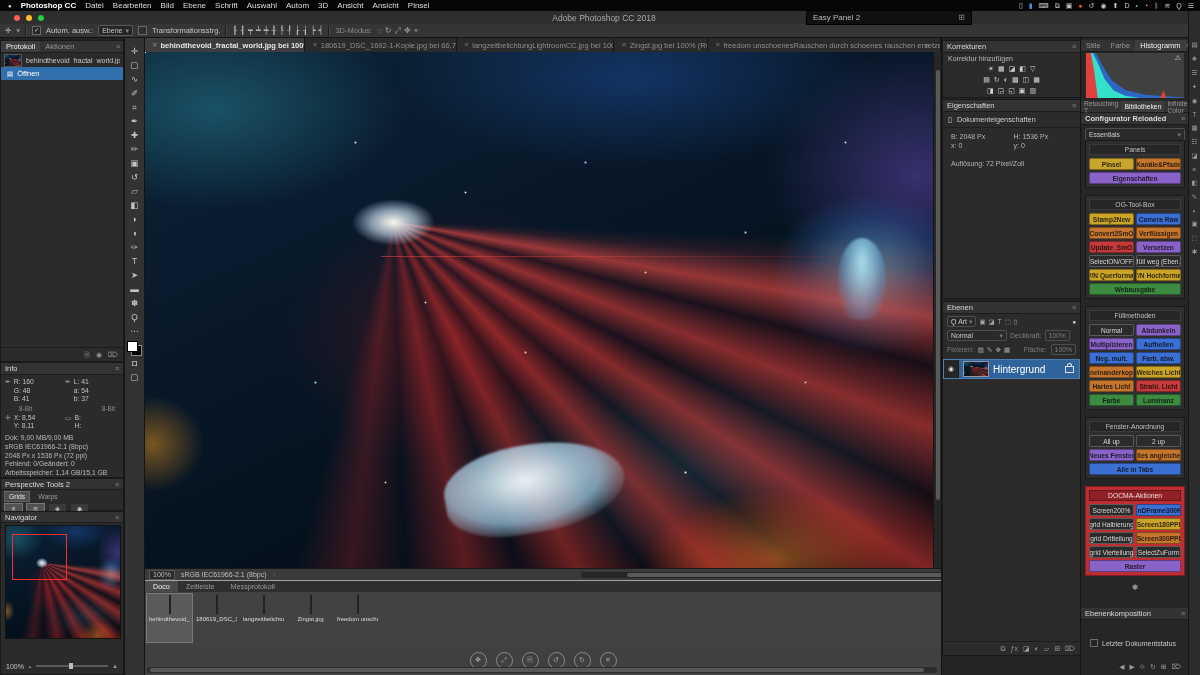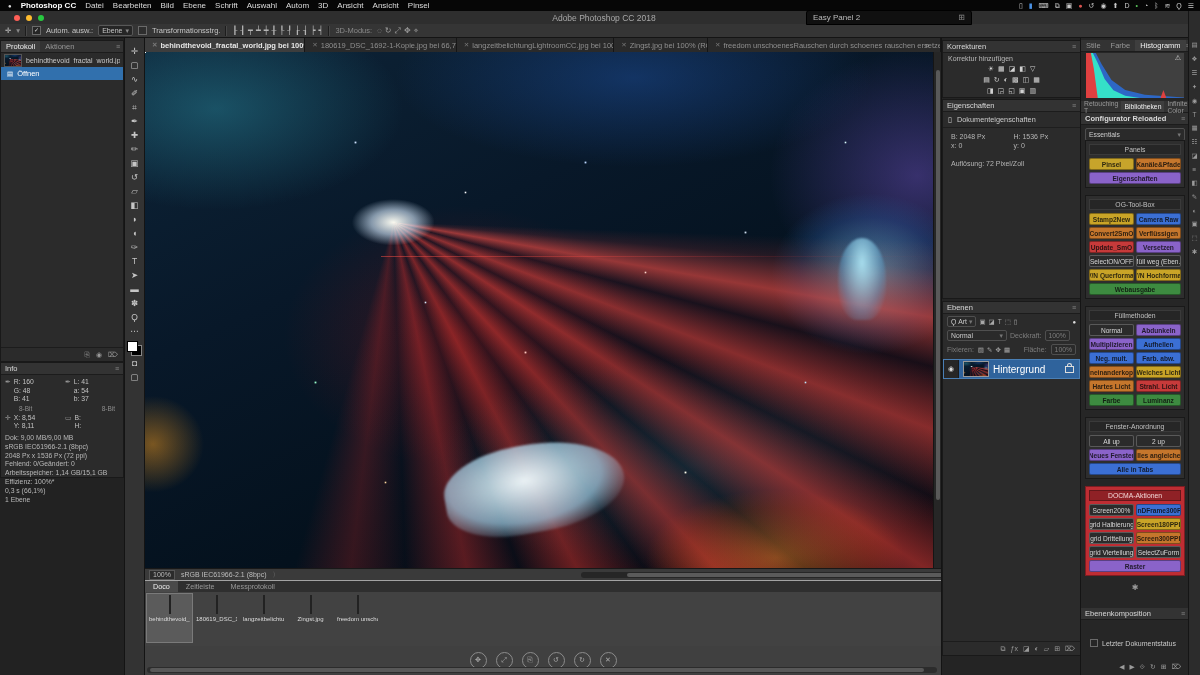--- a/index.html
+++ b/index.html
@@ -370,21 +370,56 @@
         <span>Öffnen</span>
       </div>
       <div class="pfoot">
 
       <span>⎘</span>
           <span>◉</span>
           <span>⌦</span>
         </div>
     </div>
 
-
+    <div class="abs panel" style="left:0;top:440px;width:124px;height:33px;">
+      <div class="phead" style="height:10px;">
+          <span>Perspective Tools 2</span>
+        <span class="pm">≡</span>
+        </div>
+      <div class="flex" style="gap:3px;padding:1px 3px;">
+        <span class="ptab2">Grids</span>
+        <span class="ptab2 off">Warps</span>
+      </div>
+      <div class="flex" style="gap:3px;padding:0 3px;">
+
+      <span class="ptool on">✳</span>
+          <span class="ptool on">≋</span>
+          <span class="ptool">◈</span>
+          <span class="ptool">◉</span>
+        </div>
+    </div>
+
+    <div class="abs panel" style="left:0;top:473px;width:124px;height:164px;">
+      <div class="phead" style="height:10px;">
+          <span>Navigator</span>
+        <span class="pm">≡</span>
+        </div>
+      <div class="nav-view">
+        <span class="artwork"></span>
+        <span class="nav-rect"></span>
+      </div>
+      <div class="nav-foot">
+        <span>100%</span>
+        <span style="font-size:4px;color:#999;">▲</span>
+        <span class="nav-track">
+            <span class="nav-thumbel"></span>
+          </span>
+        <span style="font-size:6px;color:#999;">▲</span>
+      </div>
+    </div>
   </div>
 
   <div class="abs toolstrip">
     <div style="display:flex;flex-direction:column;">
 
     <span class="tool">✛</span>
         <span class="tool">▢</span>
         <span class="tool">∿</span>
         <span class="tool">✐</span>
         <span class="tool">⌗</span>

